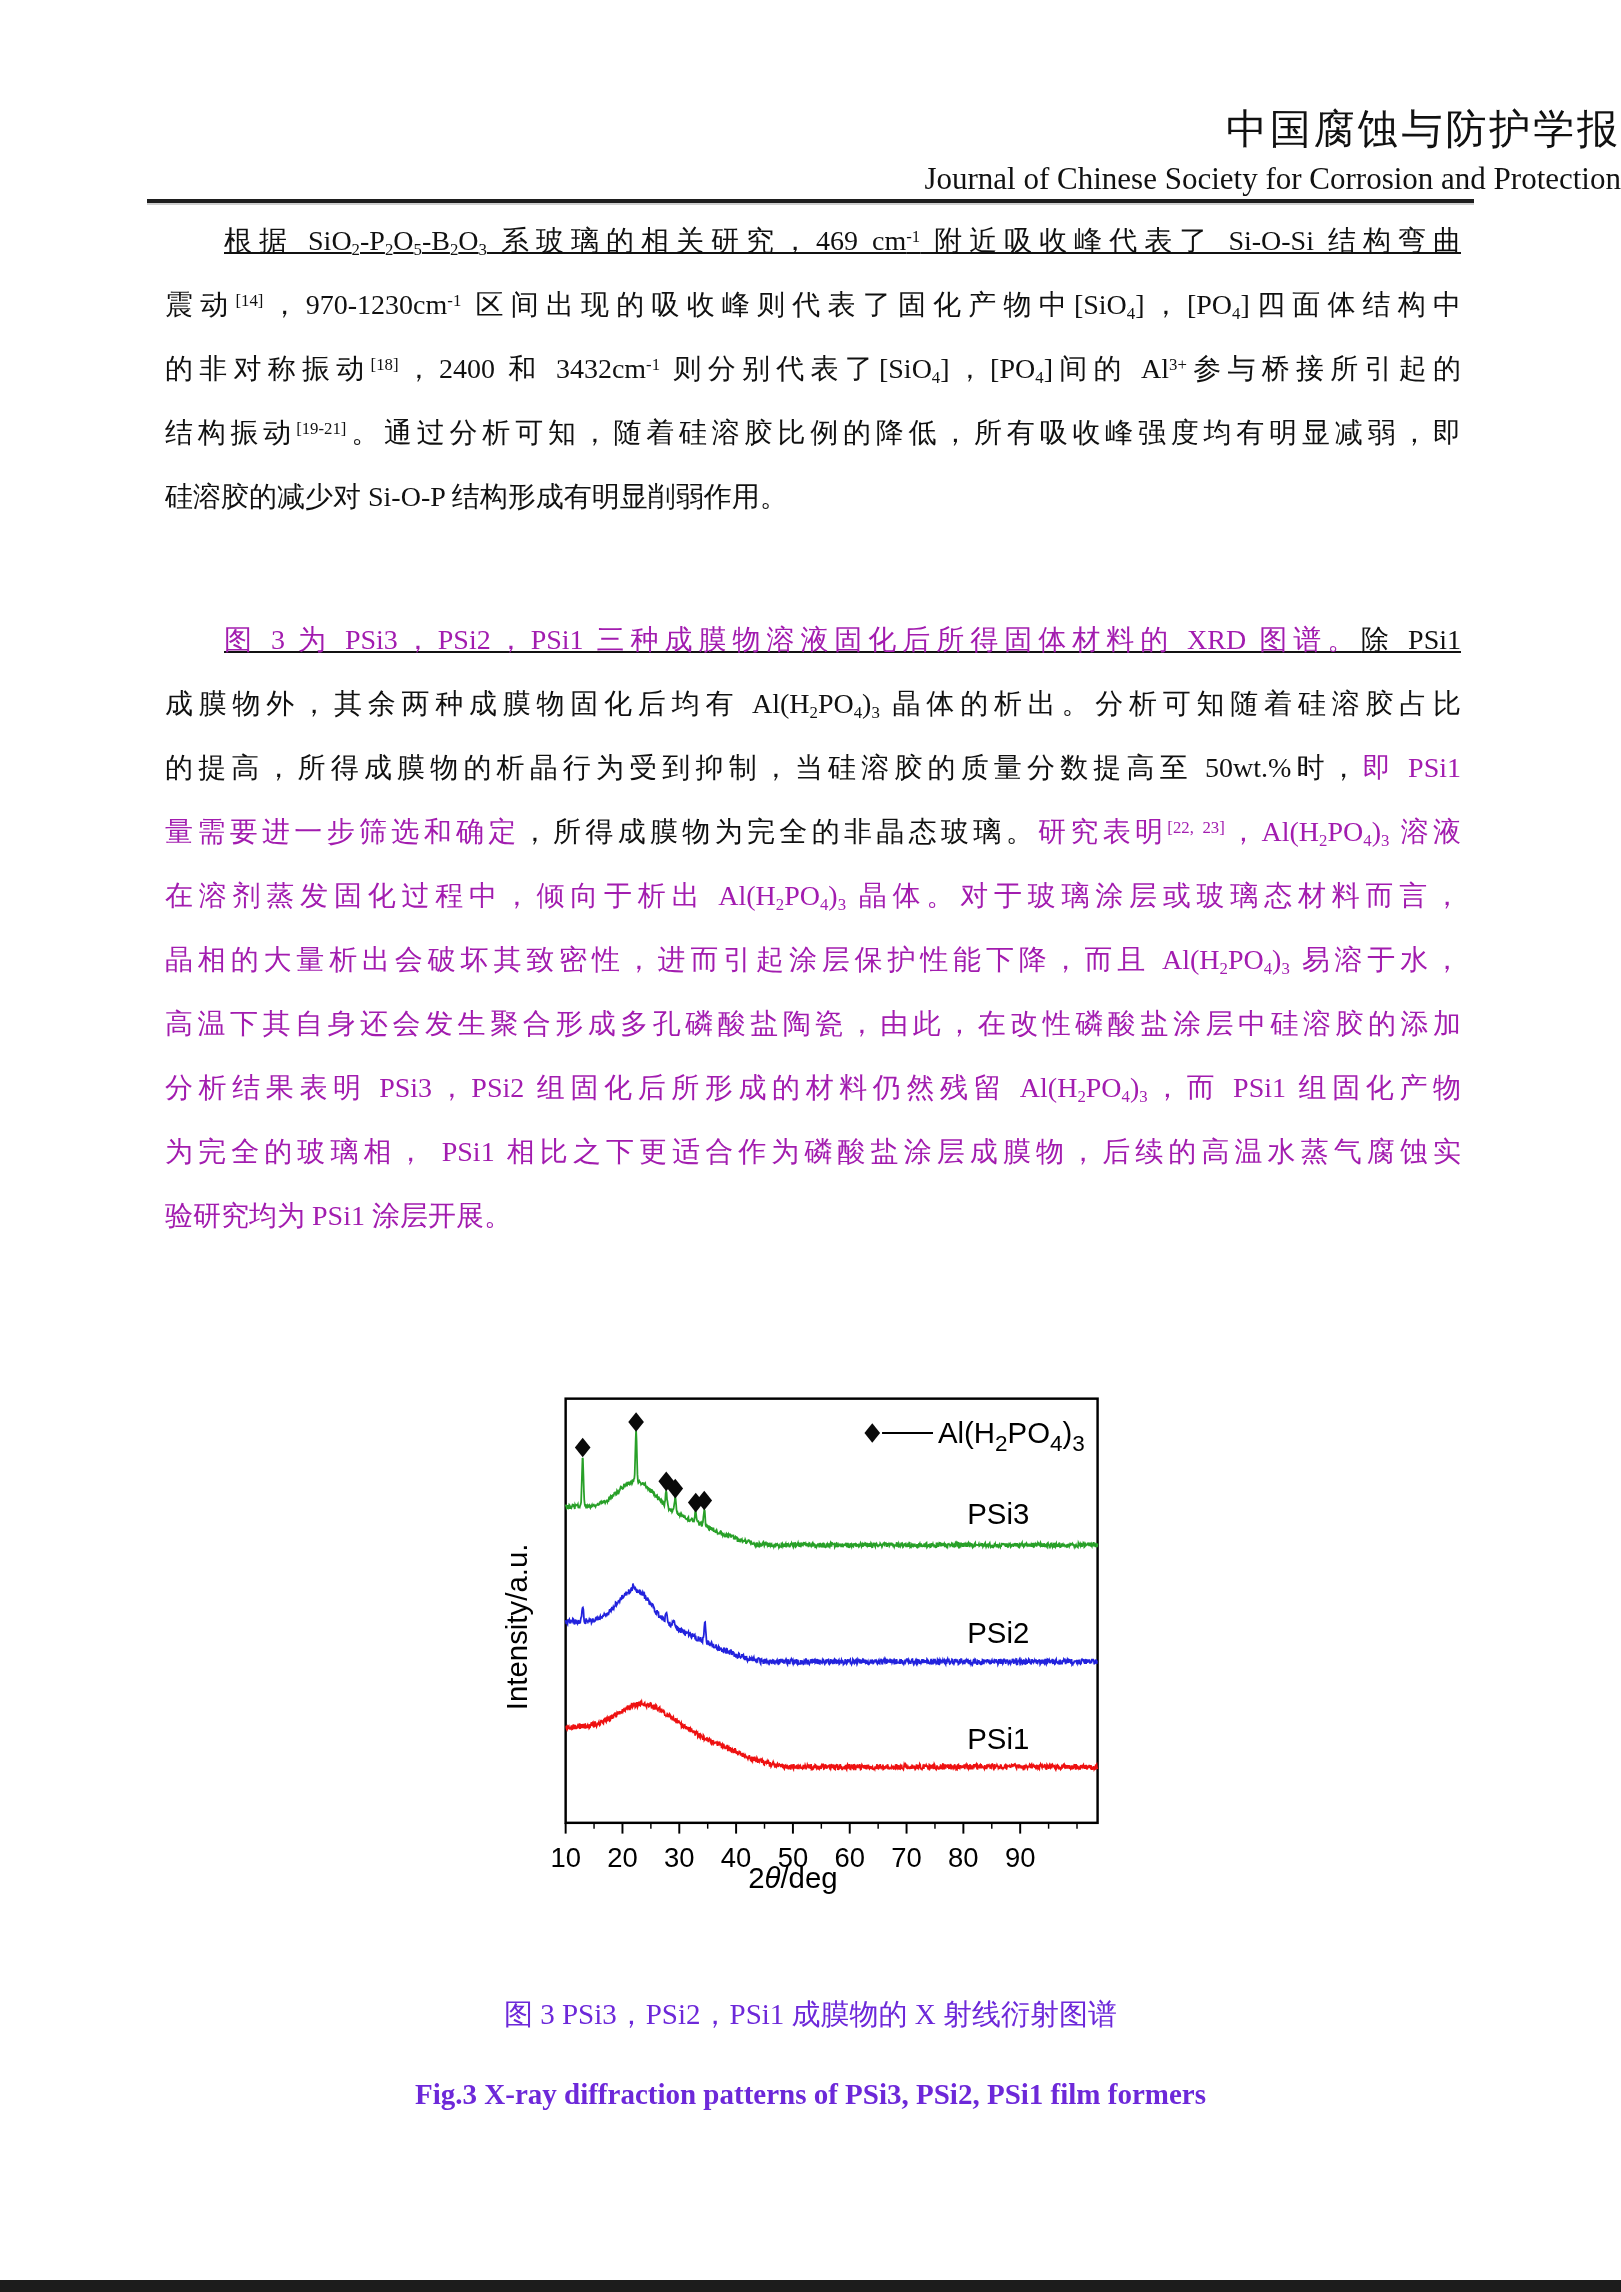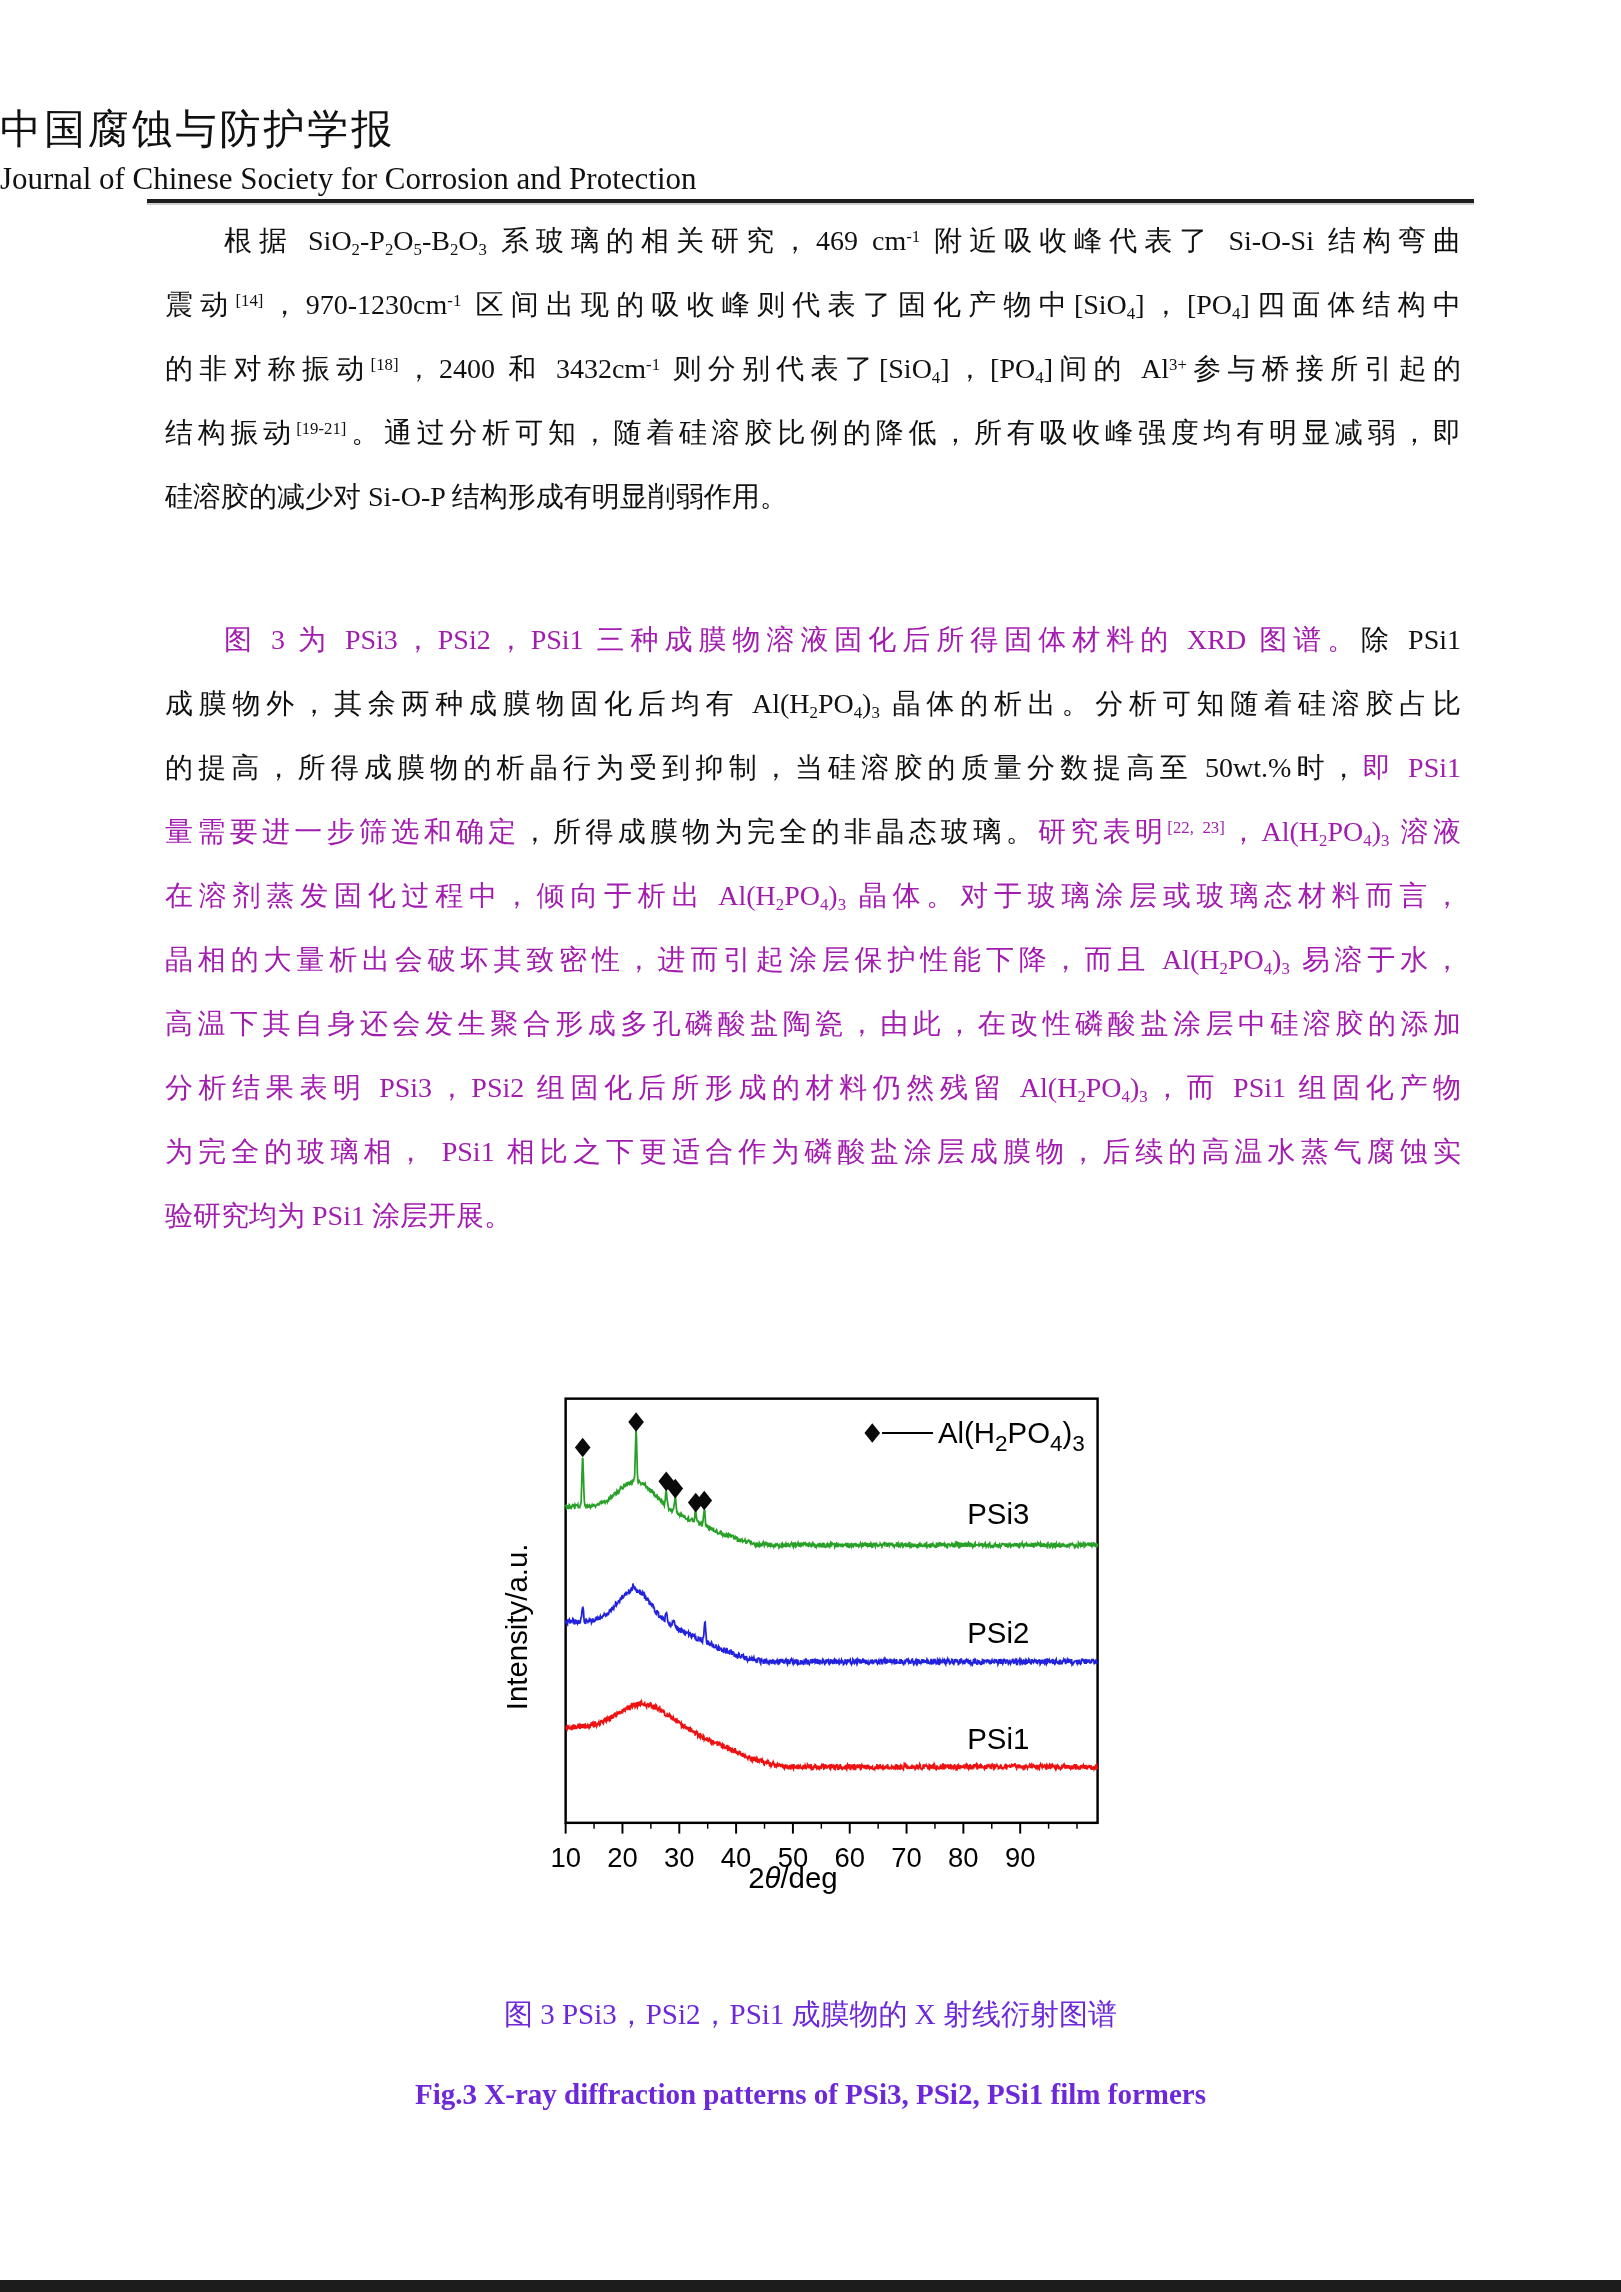--- a/index.html
+++ b/index.html
@@ -1,28 +1,28 @@
 <!DOCTYPE html>
 <html><head>
 <meta charset="utf-8">
 <style>
   html,body{margin:0;padding:0;}
   body{background:#777;}
   .page{width:1621px;height:2293px;background:#fff;position:relative;margin:0 auto;
         font-family:"Liberation Serif","DejaVu Serif",serif;color:#111;overflow:hidden;}
-  .header{position:absolute;top:102px;left:0;width:100%;text-align:left;}
+  .header{position:absolute;top:102px;left:0;width:100%;text-align:right;}
   .title-cn{font-size:41px;letter-spacing:2.9px;}
   .title-en{font-size:31px;margin-top:3.9px;}
   .header-rule{position:absolute;top:199px;left:147px;right:147px;height:3.9px;background:#1e1e1e;border-bottom:2px solid #cfcfcf;}
   .bodytext{position:absolute;left:165px;width:1296px;font-size:28px;}
   #para1{top:209px;}
   #para2{top:608px;}
   .text-line{height:64px;line-height:64px;text-align:justify;text-align-last:justify;overflow:hidden;}
   .text-line.no-just{text-align-last:auto;}
-  .text-line.indent{text-indent:59px;}
+  .text-line.indent{text-indent:59px;text-decoration:underline;}
   .red{color:#a21caf;}
   sup{font-size:0.60em;position:relative;top:-0.48em;vertical-align:baseline;line-height:0;}
   sub{font-size:0.60em;position:relative;top:0.32em;vertical-align:baseline;line-height:0;}
   .figure{position:absolute;left:451px;top:1382px;width:676px;height:529px;}
   svg{font-family:"Liberation Sans","DejaVu Sans",sans-serif;}
   .caption{position:absolute;left:0;width:1621px;text-align:center;color:#6d28d9;font-size:29px;}
   #capZh{top:1966px;}
   #capEn{top:2049px;font-weight:bold;}
   .bottom-bar{position:absolute;left:0;bottom:0;width:100%;height:12.7px;background:#1c1c1c;}
 </style>

